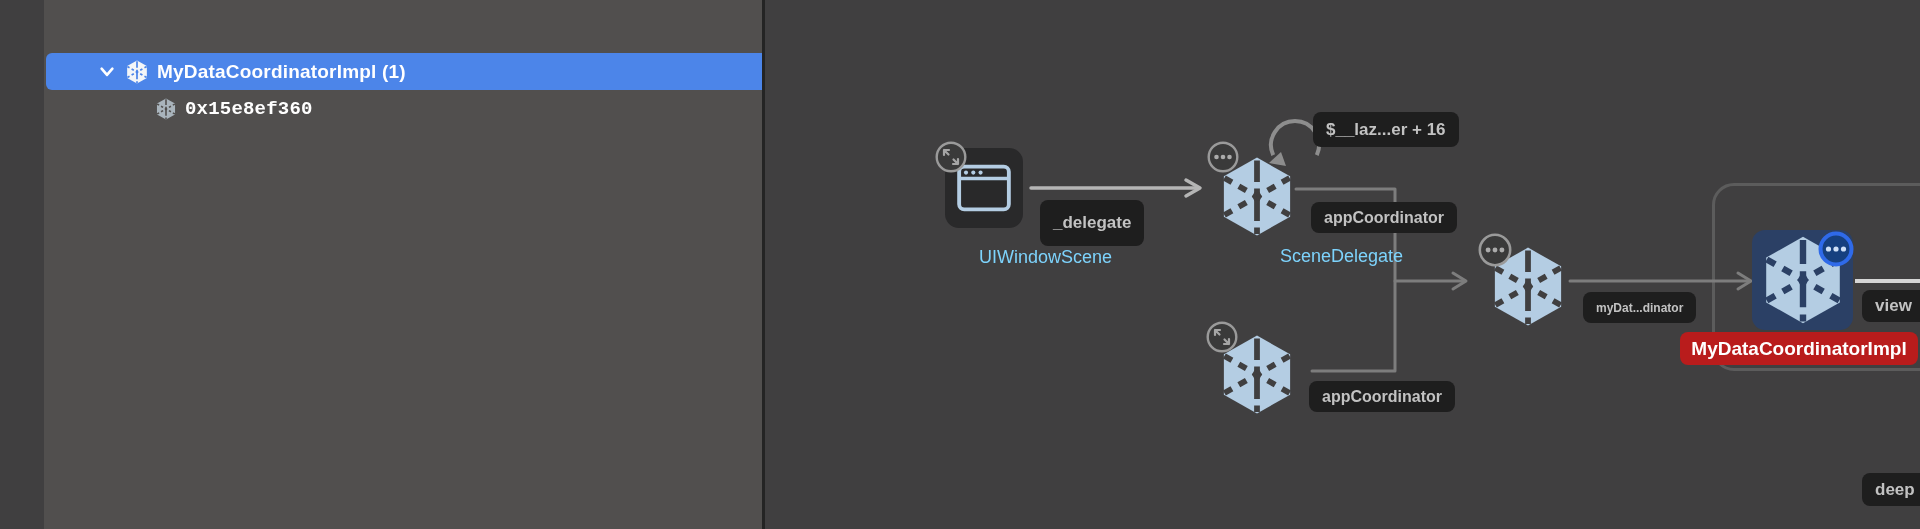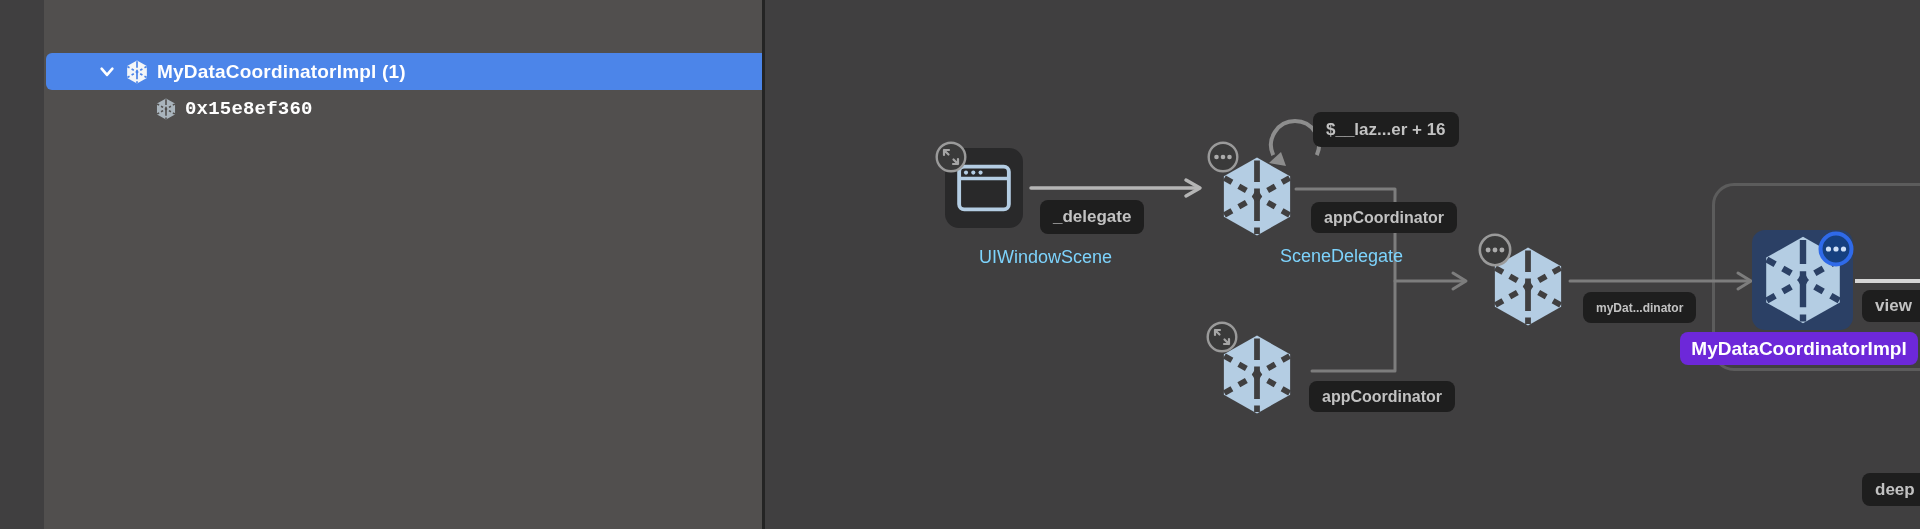--- a/index.html
+++ b/index.html
@@ -26,21 +26,21 @@
   .node-square{position:absolute;left:180px;top:148px;width:78px;height:80px;background:#29292a;
     border-radius:14px;z-index:3;display:flex;align-items:center;justify-content:center;}
   .cube-node{position:absolute;z-index:3;}
   .sel-node{position:absolute;left:987px;top:230px;width:101px;height:100px;background:#2b4065;
     border-radius:13px;z-index:3;display:flex;align-items:center;justify-content:center;}
   .badge{position:absolute;z-index:4;}
   .node-label{position:absolute;width:260px;text-align:right;font-size:18px;font-weight:400;
     color:#7dd3fc;z-index:4;white-space:nowrap;}
   .pill{position:absolute;background:#1e1e1e;color:#c2c2c2;font-size:17px;font-weight:600;
     border-radius:8px;padding:1px 13px;display:flex;align-items:center;white-space:nowrap;z-index:5;}
-  .pill-blue{position:absolute;left:915px;top:332px;width:238px;height:33px;background:#6d28d9;
+  .pill-blue{position:absolute;left:915px;top:332px;width:238px;height:33px;background:#b91c1c;
     color:#ffffff;font-size:19px;font-weight:700;border-radius:8px;display:flex;align-items:center;
     justify-content:center;white-space:nowrap;z-index:6;}
 
   
   .cube-canvas{--cube-fill:#b4cde3;--cube-seam:#403f40;}
   .cube-selnode{--cube-fill:#b4cde3;--cube-seam:#2b4065;}
   .cube-white{--cube-fill:#f4f6f8;--cube-seam:#4c85e9;}
   .cube-gray{--cube-fill:#a9b4bc;--cube-seam:#514f4e;}
 </style>
 </head>
@@ -181,21 +181,21 @@
     <div class="badge" style="left:1052px;top:230px">
       <svg width="38" height="38" viewBox="0 0 38 38">
         <circle cx="19" cy="19" r="15.5" fill="#16407f" stroke="#2f6ae9" stroke-width="4"></circle>
         <circle cx="11.5" cy="19" r="2.6" fill="#cfe0f7"></circle>
         <circle cx="19" cy="19" r="2.6" fill="#cfe0f7"></circle>
         <circle cx="26.5" cy="19" r="2.6" fill="#cfe0f7"></circle>
       </svg>
     </div>
     <div class="pill-blue">MyDataCoordinatorImpl</div>
 
-    <div class="pill" style="left:275px;top:200px;height:34px">_delegate</div>
+    <div class="pill" style="left:275px;top:200px;height:46px">_delegate</div>
     <div class="pill" style="left:548px;top:112px;height:35px">$__laz...er + 16</div>
     <div class="pill" style="left:546px;top:202px;height:31px;font-size:16px">appCoordinator</div>
     <div class="pill" style="left:544px;top:381px;height:31px;font-size:16px">appCoordinator</div>
     <div class="pill" style="left:818px;top:292px;height:31px;font-size:12px">myDat...dinator</div>
     <div class="pill" style="left:1097px;top:290px;height:32px;width:85px">view</div>
     <div class="pill" style="left:1097px;top:473px;height:33px;width:85px">deep</div>
 
   </div>
 </div>
 

